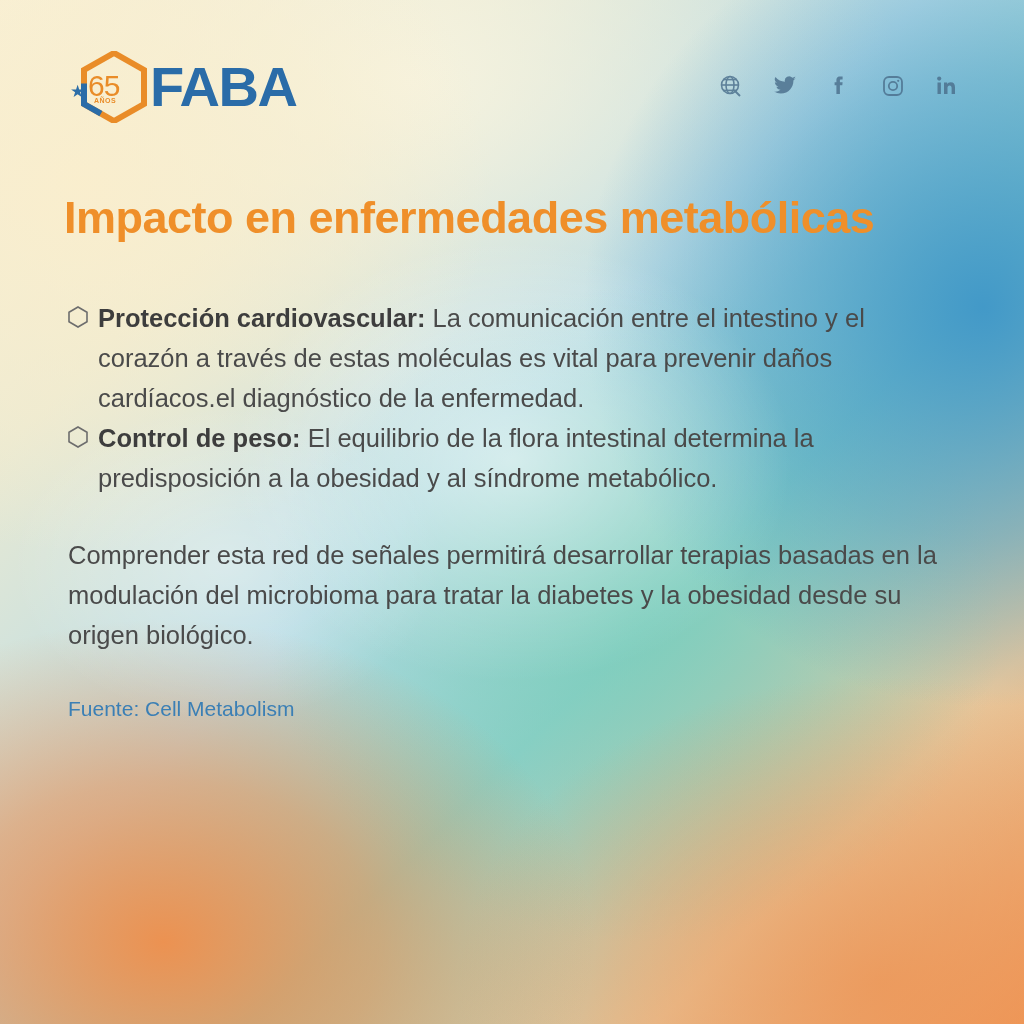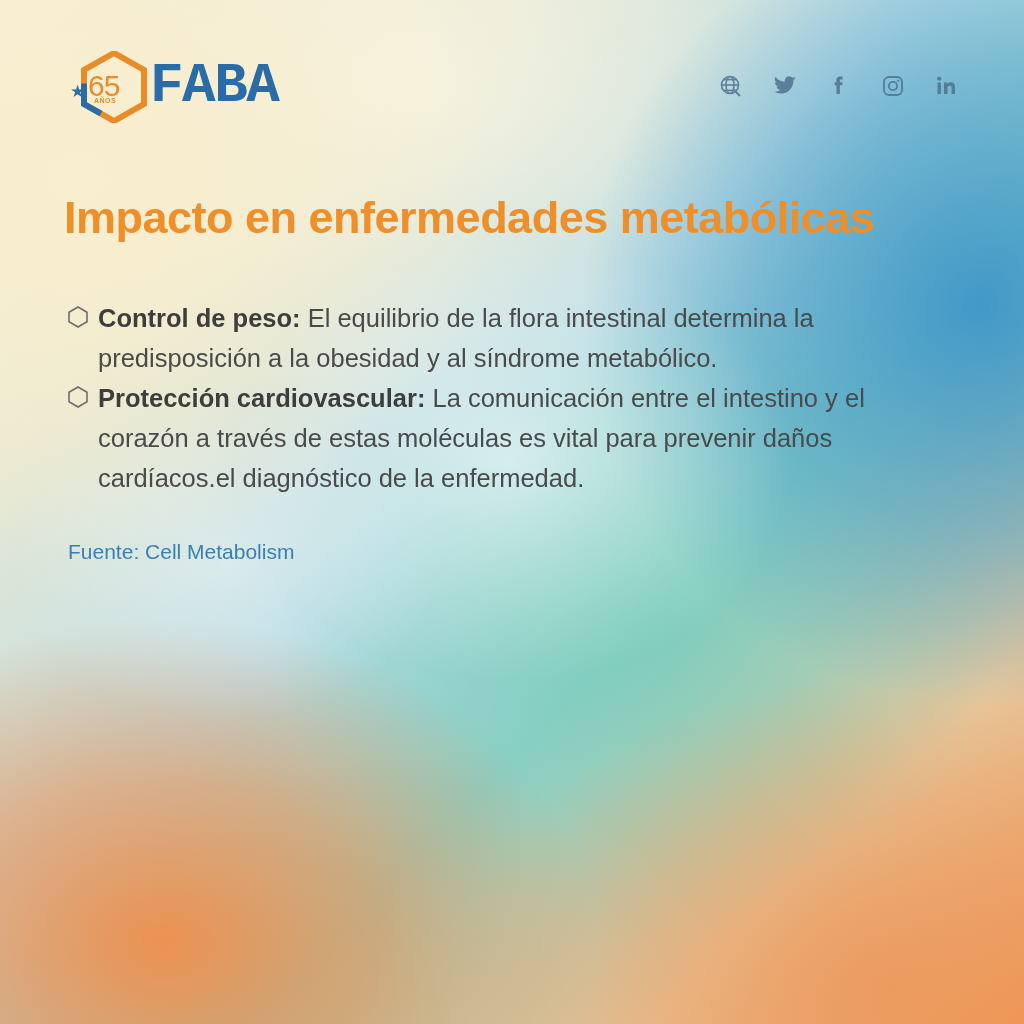--- a/index.html
+++ b/index.html
@@ -68,21 +68,21 @@
   }
   .logo-star {
     position: absolute; left: 2px; top: 34px;
     color: #2d6ea8; font-size: 17px;
   }
   .logo-text {
     font-size: 56px;
     font-weight: bold;
     color: #2a6ca8;
     letter-spacing: -1.5px;
-    font-family: Liberation Mono, monospace;
+    font-family: Liberation Sans, sans-serif;
     margin-left: -6px;
   }
   .social { display: flex; align-items: center; gap: 28px; }
   .social-icon {
     width: 26px; height: 26px;
     display: flex; align-items: center; justify-content: center;
     color: #4b6f8c;
     opacity: 0.82;
   }
   .social-icon svg { display: block; }
@@ -198,30 +198,31 @@
     <h1 class="title">Impacto en enfermedades metabólicas</h1>
 
     <div class="body-wrap">
       <ul class="bullet-list">
 
 
         <li class="bullet">
           <svg class="hexmark" viewBox="0 0 20 22">
             <polygon points="10,1 19,6.3 19,15.7 10,21 1,15.7 1,6.3" fill="none" stroke="#6d6d6d" stroke-width="1.6"></polygon>
           </svg>
-          <b>Control de peso:</b><span> El equilibrio de la flora intestinal determina la predisposición a la obesidad y al síndrome metabólico.</span>
+          <b>Protección cardiovascular:</b><span> La comunicación entre el intestino y el corazón a través de estas moléculas es vital para prevenir daños cardíacos.el diagnóstico de la enfermedad.</span>
         </li>
 
         <li class="bullet">
           <svg class="hexmark" viewBox="0 0 20 22">
             <polygon points="10,1 19,6.3 19,15.7 10,21 1,15.7 1,6.3" fill="none" stroke="#6d6d6d" stroke-width="1.6"></polygon>
           </svg>
-          <b>Protección cardiovascular:</b><span> La comunicación entre el intestino y el corazón a través de estas moléculas es vital para prevenir daños cardíacos.el diagnóstico de la enfermedad.</span>
+          <b>Control de peso:</b><span> El equilibrio de la flora intestinal determina la predisposición a la obesidad y al síndrome metabólico.</span>
         </li>
 
       </ul>
 
+      <p class="paragraph">Comprender esta red de señales permitirá desarrollar terapias basadas en la modulación del microbioma para tratar la diabetes y la obesidad desde su origen biológico.</p>
 
       <p class="source">Fuente: Cell Metabolism</p>
     </div>
 
   </div>
 </div>
 
 </body></html>

